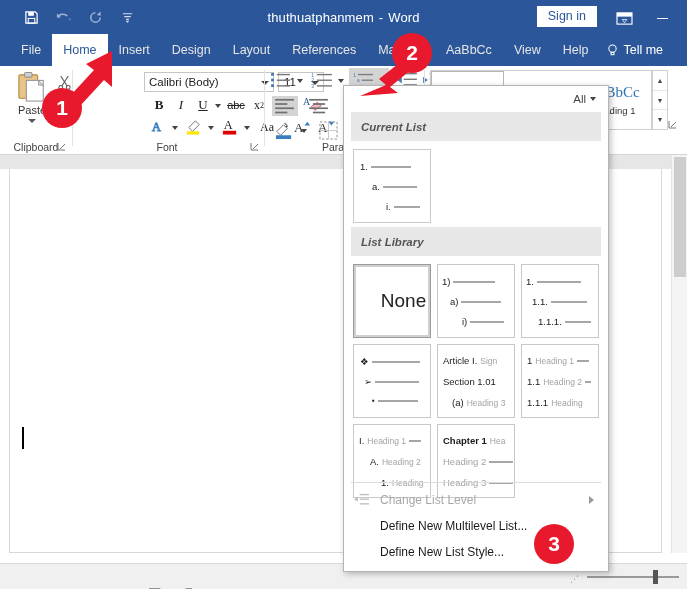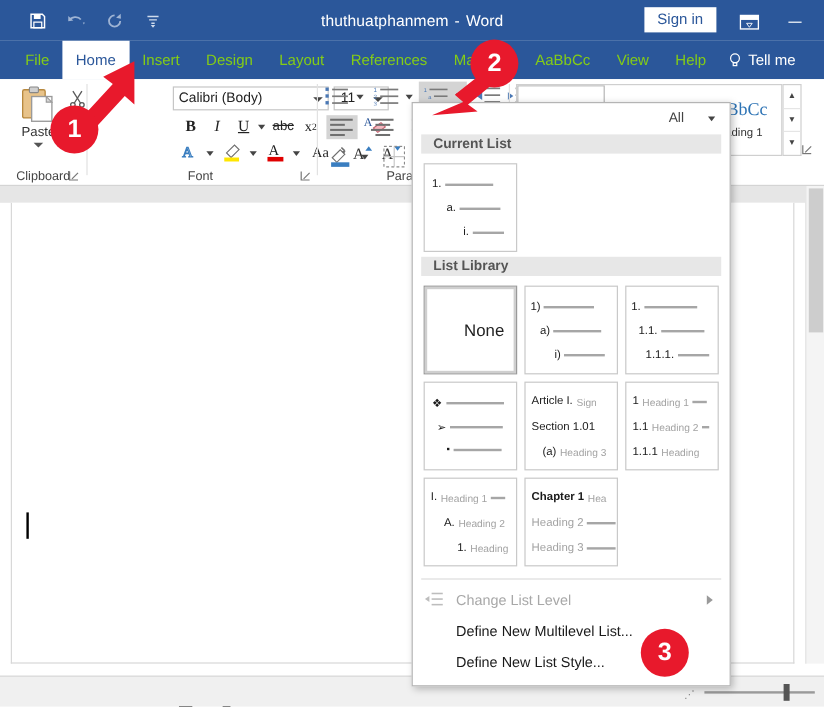--- a/index.html
+++ b/index.html
@@ -40,21 +40,21 @@
   }
   .minimize i { display: block; width: 11px; height: 1px; background: #fff; }
 
   
   .tabs {
     position: absolute; left: 0; top: 34px; width: 687px; height: 32px;
     background: #2b579a; display: flex; align-items: stretch; padding-left: 10px;
   }
   .tab {
     display: flex; align-items: center; padding: 0 11px;
-    font-size: 12.5px; color: #84cc16; cursor: pointer; white-space: nowrap;
+    font-size: 12.5px; color: #e5e5e5; cursor: pointer; white-space: nowrap;
   }
   .tab.active { background: #fff; color: #2b579a; font-weight: normal; }
   .tellme { display: flex; align-items: center; gap: 5px; padding: 0 8px; font-size: 12.5px; color: #fff; cursor: pointer; }
 
   
   .ribbon {
     position: absolute; left: 0; top: 66px; width: 687px; height: 89px;
     background: #fff; border-bottom: 1px solid #d4d4d4;
   }
   .grp { position: absolute; top: 0; height: 89px; }
@@ -141,33 +141,34 @@
   .zoom-thumb { position: absolute; left: 66px; top: -6px; width: 5px; height: 14px; background: #555; cursor: pointer; }
   .resize-grip { position: absolute; right: 108px; bottom: 5px; font-size: 9px; color: #888; }
 
   
   .mlpanel {
     position: absolute; left: 343px; top: 85px; width: 266px; height: 487px;
     background: #fff; border: 1px solid #b4b4b4;
     box-shadow: 2px 2px 6px rgba(0,0,0,.25); z-index: 40;
   }
   .ml-allrow { height: 26px; display: flex; align-items: center; justify-content: flex-end; padding-right: 12px; }
-  .ml-all { font-size: 11.5px; color: #444; display: flex; align-items: center; gap: 20px; cursor: pointer; }
+  .ml-all { font-size: 11.5px; color: #444; display: flex; align-items: center; gap: 4px; cursor: pointer; }
   .ml-section {
-    height: 16px; background: #e7e7e7; display: flex; align-items: center;
+    height: 29px; background: #e7e7e7; display: flex; align-items: center;
     padding-left: 10px; font-size: 11.5px; font-weight: bold; color: #555;
     margin: 0 7px;
+    font-style: italic;
   }
   .ml-grid { display: flex; flex-wrap: wrap; gap: 6px; padding: 8px 7px 4px 9px; }
   .ml-cell {
     width: 78px; height: 74px; border: 1px solid #c9c9c9; background: #fff;
     cursor: pointer; position: relative; overflow: hidden;
   }
   .ml-cell.selected { border: 1px solid #9a9a9a; outline: 2px solid #cfcfcf; outline-offset: -3px; background:#fff; }
-  .ml-cell.none-cell { display: flex; align-items: center; justify-content: center; font-size: 14px; color: #222; padding-left: 23px; }
+  .ml-cell.none-cell { display: flex; align-items: center; justify-content: center; font-size: 19px; color: #222; padding-left: 23px; }
   .lv { position: absolute; display: flex; align-items: center; gap: 3px; font-size: 9.5px; color: #1a1a1a; white-space: nowrap; }
   .dash { display: inline-block; height: 2px; background: #a6a6a6; }
   .lbl-gray { color: #a3a3a3; }
   .lbl-black { color: #1a1a1a; }
   .ml-cmds { position: absolute; left: 0; bottom: 0; width: 100%; padding-bottom: 6px; }
   .ml-cmd {
     height: 26px; display: flex; align-items: center; padding-left: 36px;
     font-size: 12px; color: #1a1a1a; cursor: pointer; position: relative;
   }
   .ml-cmd.disabled { color: #a8a8a8; cursor: default; }

